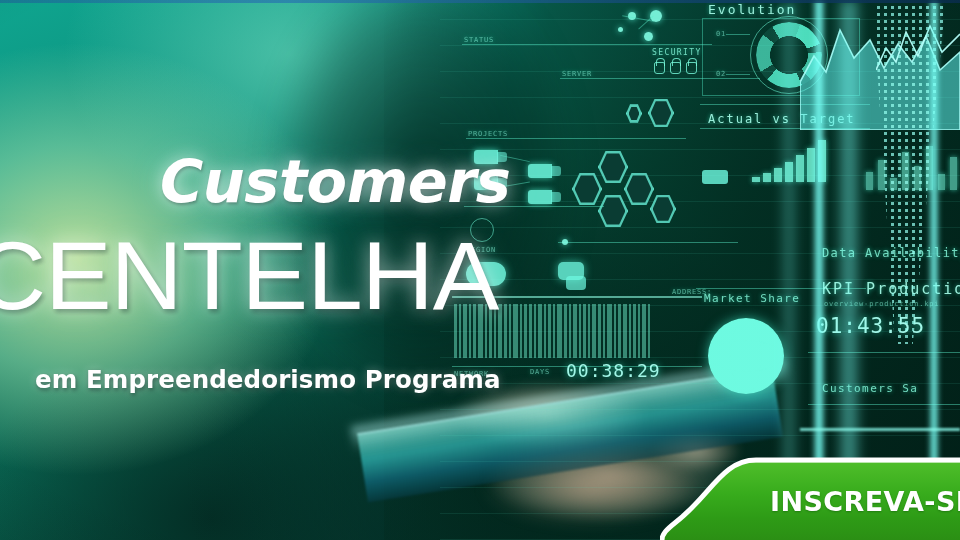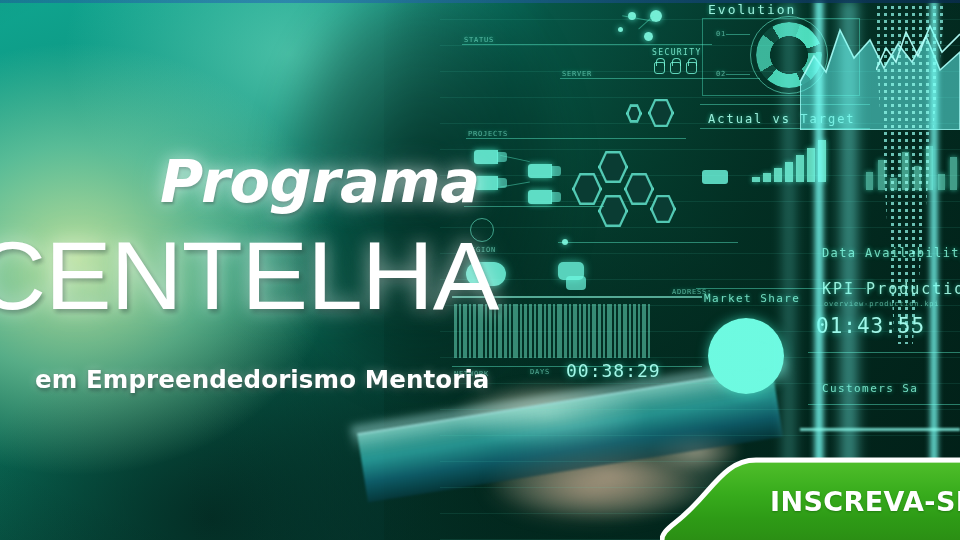--- a/index.html
+++ b/index.html
@@ -400,24 +400,24 @@
     <div class="beam" style="left:812px;width:14px;"></div>
     <div class="beam soft" style="left:836px;width:26px;"></div>
     <div class="beam" style="left:928px;width:12px;"></div>
     <div class="beam soft" style="left:780px;width:18px;opacity:0.35;"></div>
     <div class="hline" style="left:800px;top:428px;width:160px;height:3px;background:rgba(140,255,240,0.8);filter:blur(1px);"></div>
   </div>
 
   <div class="vignette"></div>
   <div class="top-edge"></div>
 
-  <div class="maratona">Programa</div>
+  <div class="maratona">Customers</div>
   <div class="centelha">CENTELHA</div>
   <div class="subtitle">
-    <div>em Empreendedorismo Mentoria</div>
+    <div>em Empreendedorismo Programa</div>
   </div>
 
   <div class="cta-wrap">
     <div class="cta"></div>
     <svg class="cta-outline" viewBox="0 0 300 84">
       <path d="M 300 4 L 96 4 C 62 4 50 40 16 66 C 6 74 2 78 2 84" fill="none" stroke="#ffffff" stroke-width="5" stroke-linecap="round"></path>
     </svg>
     <div class="cta-label">INSCREVA-SE</div>
   </div>
 

